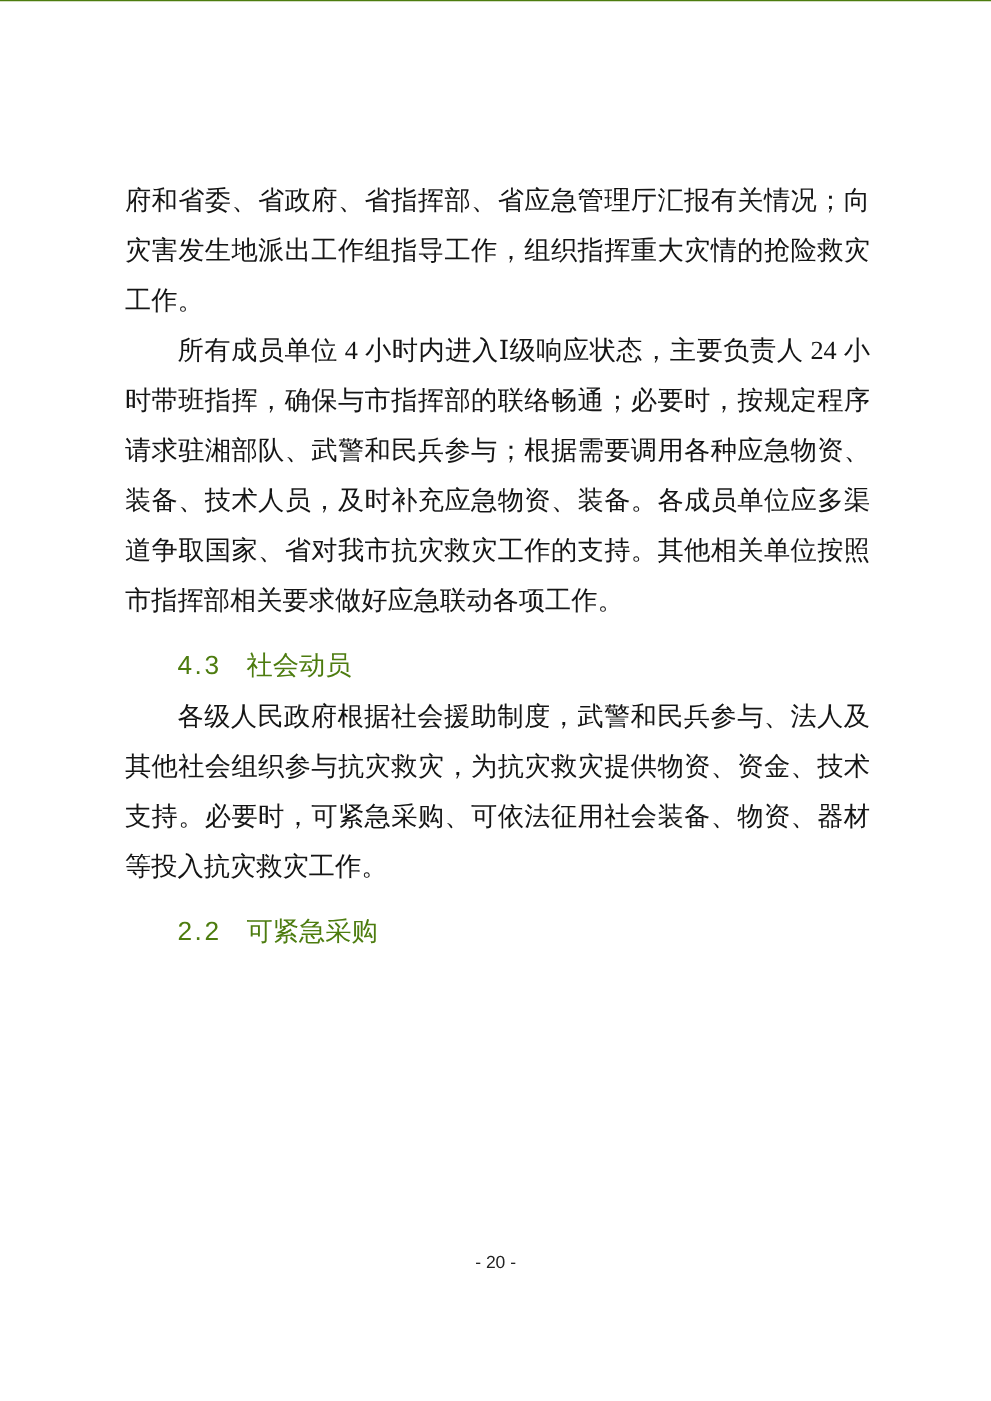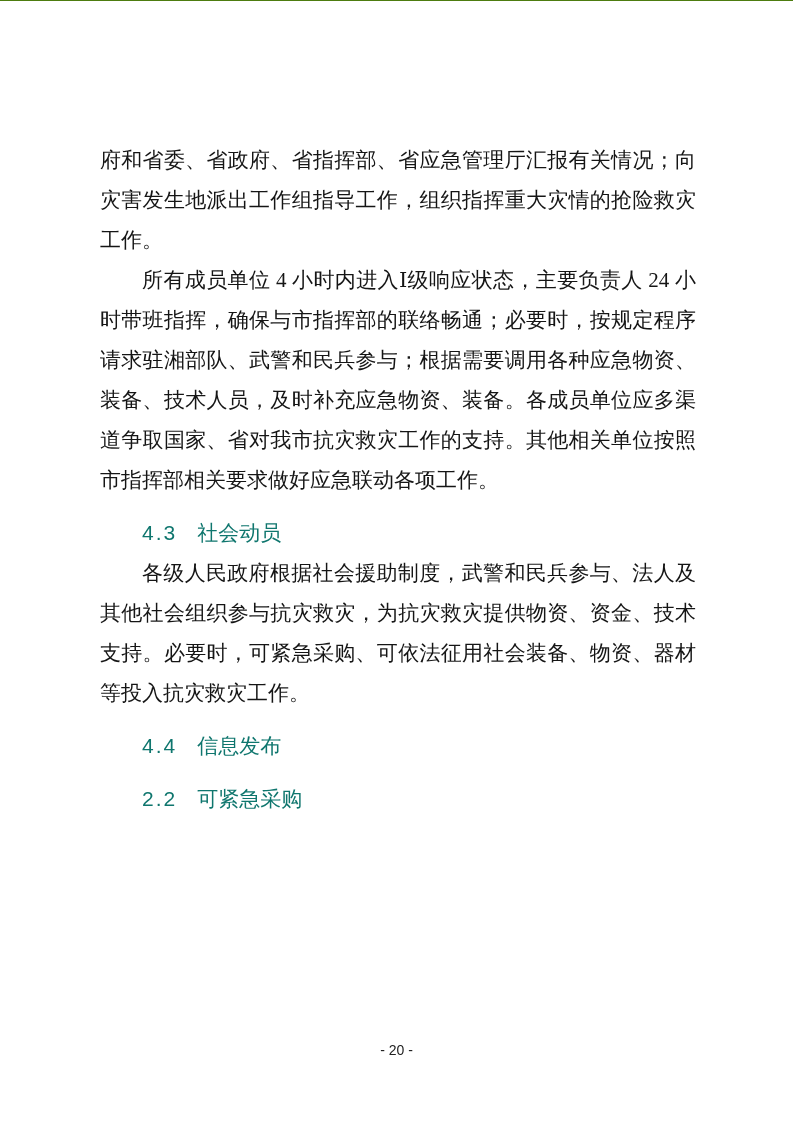--- a/index.html
+++ b/index.html
@@ -29,31 +29,31 @@
   .para.indent {
     text-indent: 2em;
   }
   .heading {
     margin: 13px 0 0 0;
     line-height: 40px;
     font-size: 21px;
     font-weight: 500;
     font-family: "Liberation Sans", "DejaVu Sans", sans-serif;
     text-indent: 2em;
-    color: #0f766e;
+    color: #4d7c0f;
   }
   .h-num {
     margin-right: 0.95em;
     letter-spacing: 2px;
   }
   .footer {
     position: absolute;
     left: 0;
     right: 0;
-    top: 1038px;
+    top: 997px;
     text-align: center;
     font-family: "Liberation Sans", "DejaVu Sans", sans-serif;
     font-size: 14px;
     color: #222222;
     line-height: 22px;
   }
 </style>
 </head>
 <body>
 
@@ -62,23 +62,20 @@
   <p class="para no-indent">府和省委、省政府、省指挥部、省应急管理厅汇报有关情况；向灾害发生地派出工作组指导工作，组织指挥重大灾情的抢险救灾工作。</p>
 
   <p class="para indent">所有成员单位 4 小时内进入Ⅰ级响应状态，主要负责人 24 小时带班指挥，确保与市指挥部的联络畅通；必要时，按规定程序请求驻湘部队、武警和民兵参与；根据需要调用各种应急物资、装备、技术人员，及时补充应急物资、装备。各成员单位应多渠道争取国家、省对我市抗灾救灾工作的支持。其他相关单位按照市指挥部相关要求做好应急联动各项工作。</p>
 
   <h2 class="heading">
     <span class="h-num">4.3</span><span class="h-title">社会动员</span>
   </h2>
 
   <p class="para indent">各级人民政府根据社会援助制度，武警和民兵参与、法人及其他社会组织参与抗灾救灾，为抗灾救灾提供物资、资金、技术支持。必要时，可紧急采购、可依法征用社会装备、物资、器材等投入抗灾救灾工作。</p>
 
-  <h2 class="heading">
-    <span class="h-num">4.4</span><span class="h-title">信息发布</span>
-  </h2>
 
 
   <h2 class="heading">
     <span class="h-num">2.2</span><span class="h-title">可紧急采购</span>
   </h2>
 
   <div class="footer">
     <span>- 20 -</span>
   </div>
 

